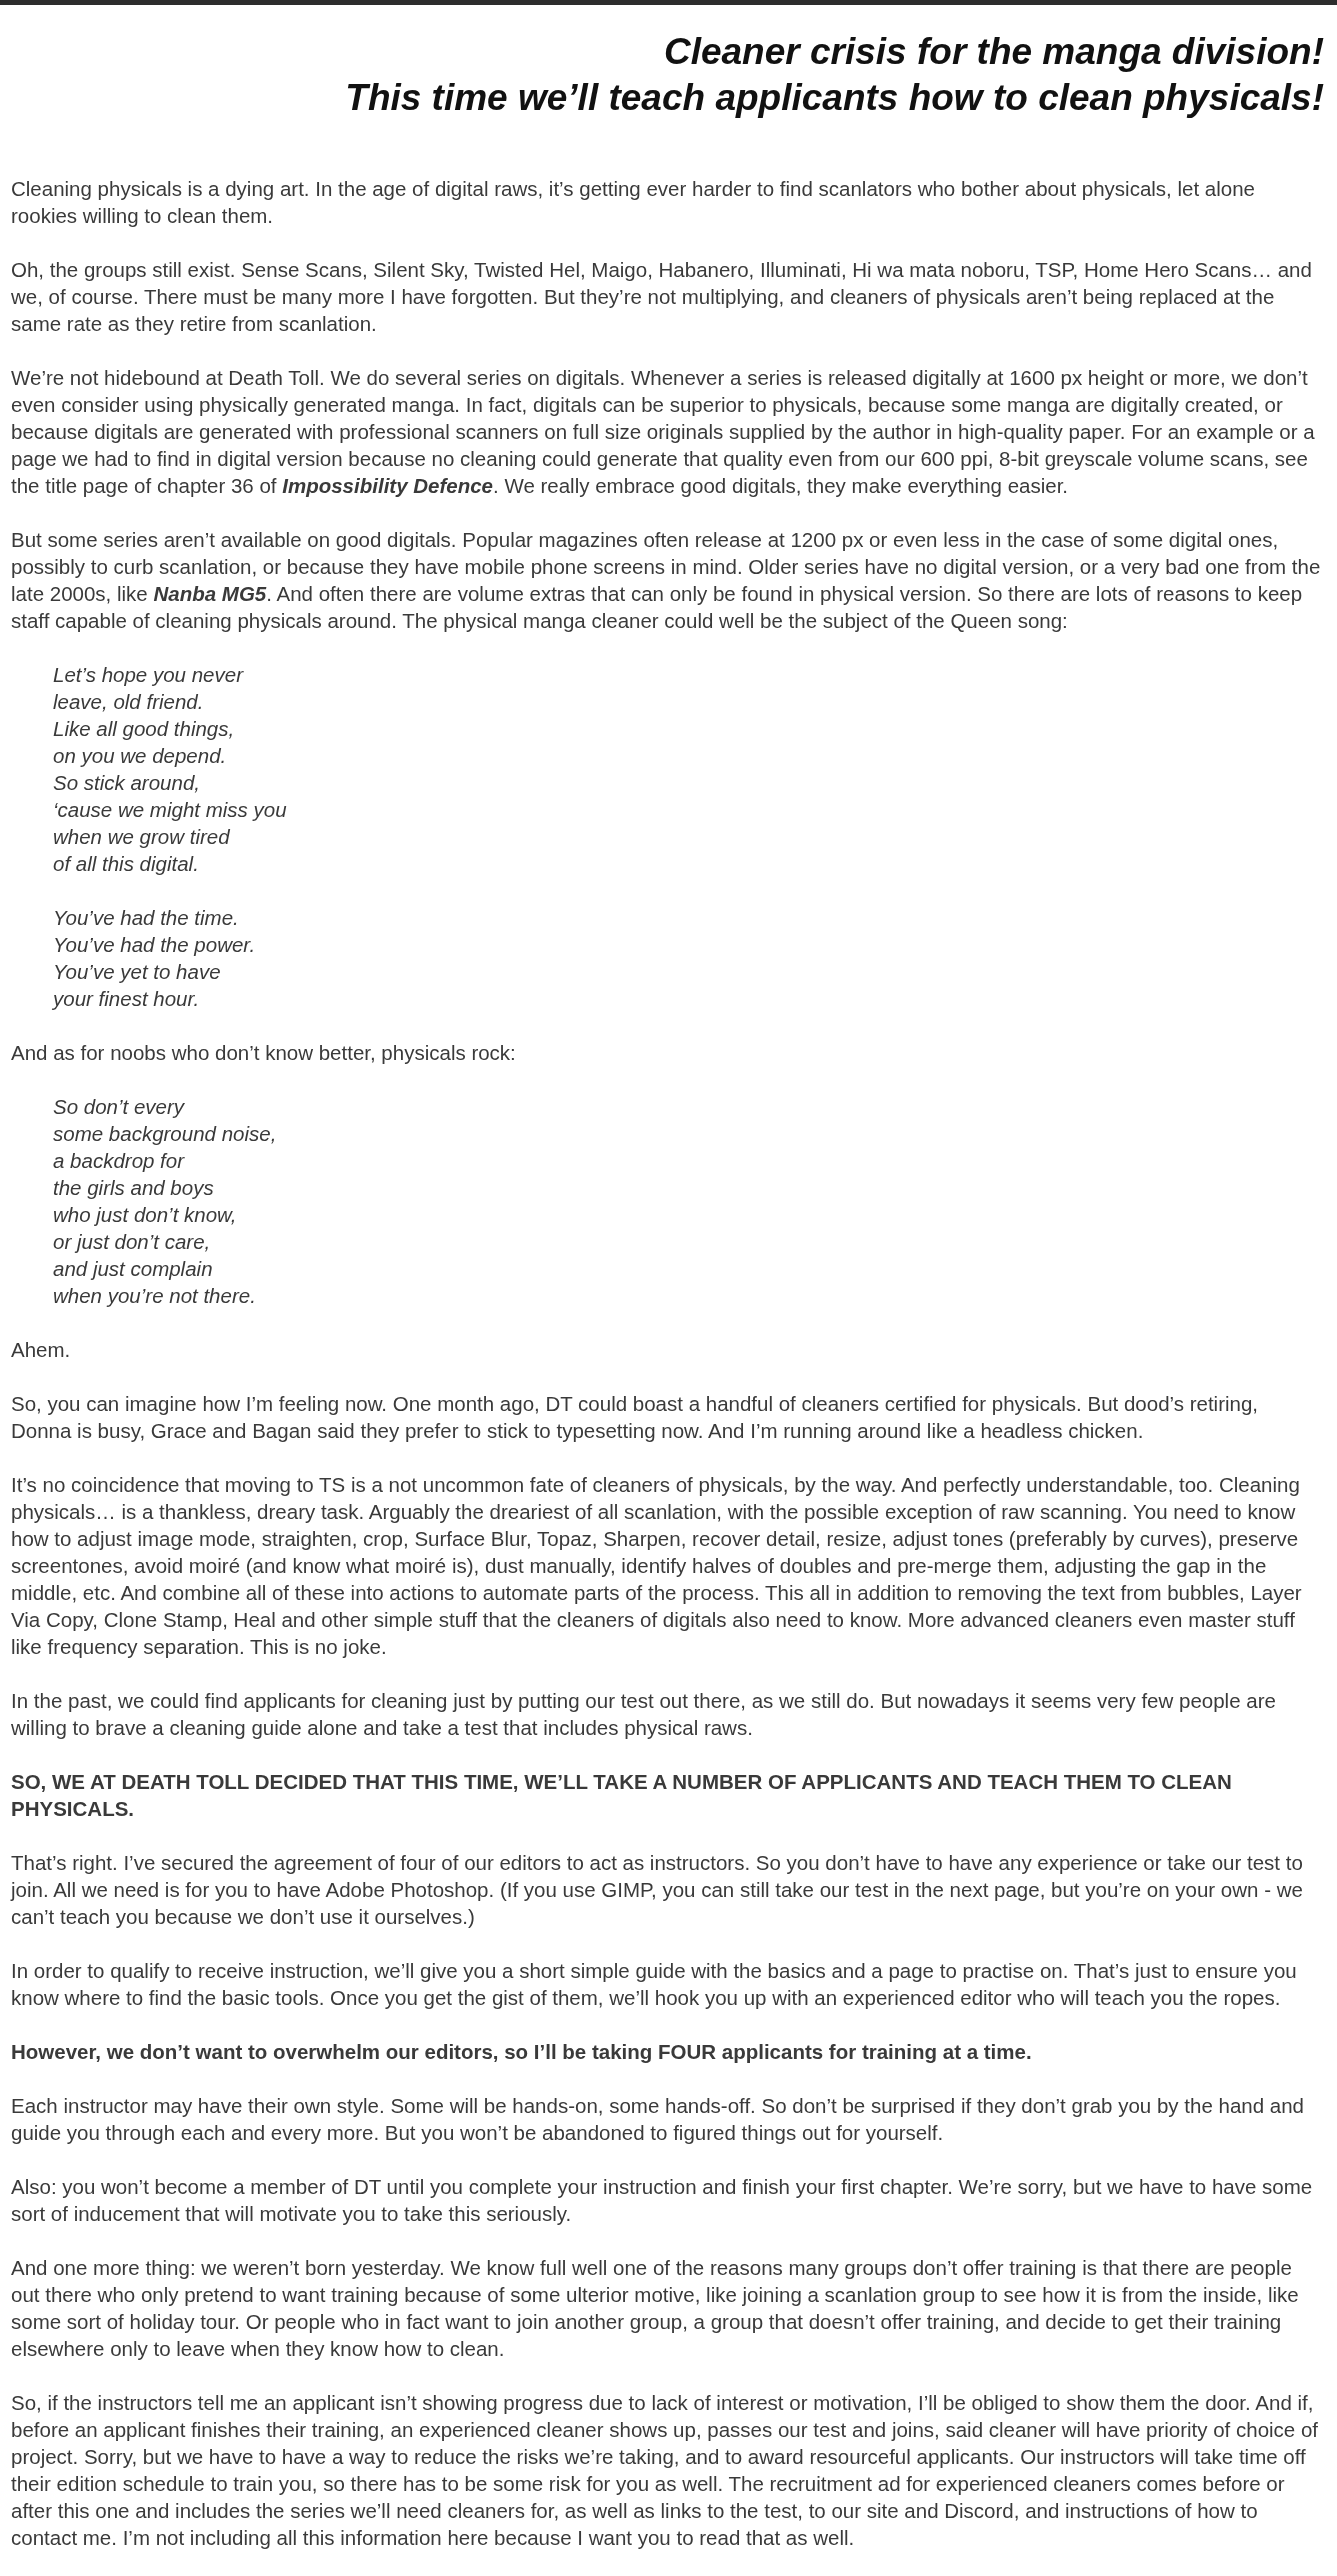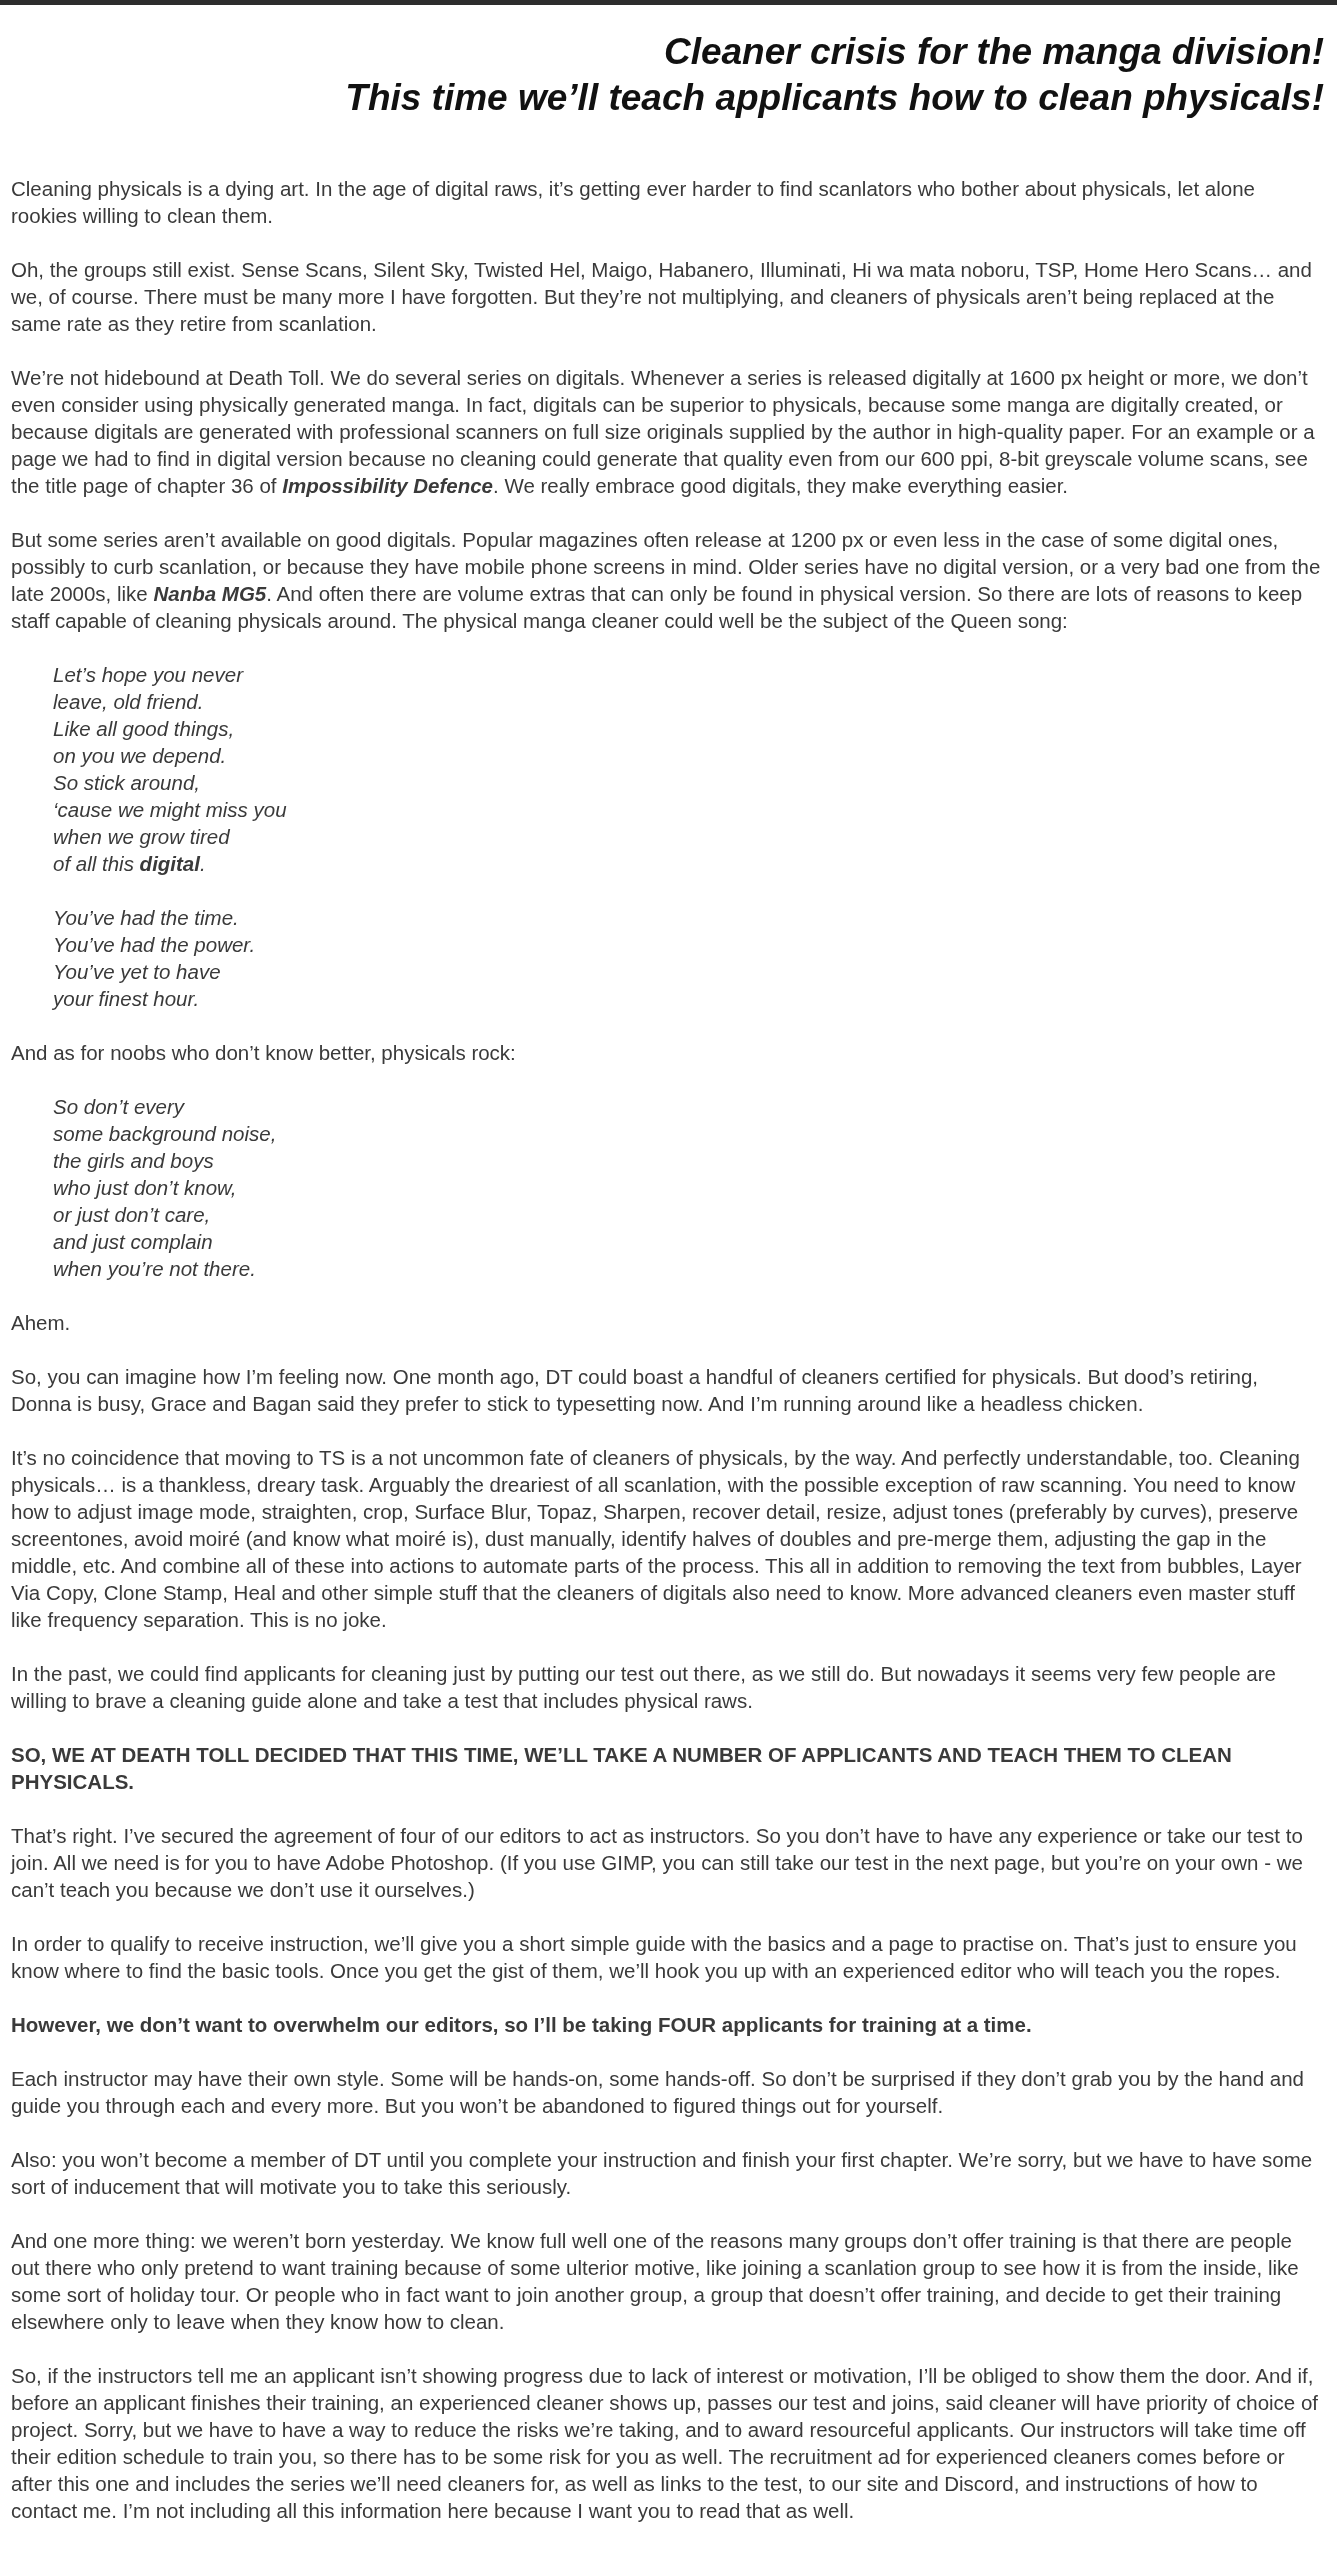--- a/index.html
+++ b/index.html
@@ -44,32 +44,33 @@
       <p class="para"><span>We’re not hidebound at Death Toll. We do several series on digitals. Whenever a series is released digitally at 1600 px height or more, we don’t even consider using physically generated manga. In fact, digitals can be superior to physicals, because some manga are digitally created, or because digitals are generated with professional scanners on full size originals supplied by the author in high-quality paper. For an example or a page we had to find in digital version because no cleaning could generate that quality even from our 600 ppi, 8-bit greyscale volume scans, see the title page of chapter 36 of </span><span style="font-weight: bold; font-style: italic;">Impossibility Defence</span><span>. We really embrace good digitals, they make everything easier.</span></p>
       <p class="para"><span>But some series aren’t available on good digitals. Popular magazines often release at 1200 px or even less in the case of some digital ones, possibly to curb scanlation, or because they have mobile phone screens in mind. Older series have no digital version, or a very bad one from the late 2000s, like </span><span style="font-weight: bold; font-style: italic;">Nanba MG5</span><span>. And often there are volume extras that can only be found in physical version. So there are lots of reasons to keep staff capable of cleaning physicals around. The physical manga cleaner could well be the subject of the Queen song:</span></p>
       <div class="verse">
         <div class="verse-line"><span>Let’s hope you never</span></div>
         <div class="verse-line"><span>leave, old friend.</span></div>
         <div class="verse-line"><span>Like all good things,</span></div>
         <div class="verse-line"><span>on you we depend.</span></div>
         <div class="verse-line"><span>So stick around,</span></div>
         <div class="verse-line"><span>‘cause we might miss you</span></div>
         <div class="verse-line"><span>when we grow tired</span></div>
-        <div class="verse-line"><span>of all this </span><span style="font-weight: bold;">digital</span><span>.</span></div>
+        <div class="verse-line"><span>of all this </span><span style="font-weight: normal;">digital</span><span>.</span></div>
       </div>
       <div class="verse">
         <div class="verse-line"><span>You’ve had the time.</span></div>
         <div class="verse-line"><span>You’ve had the power.</span></div>
         <div class="verse-line"><span>You’ve yet to have</span></div>
         <div class="verse-line"><span>your finest hour.</span></div>
       </div>
       <p class="para"><span>And as for noobs who don’t know better, physicals rock:</span></p>
       <div class="verse">
         <div class="verse-line"><span>So don’t every</span></div>
         <div class="verse-line"><span>some background noise,</span></div>
+        <div class="verse-line"><span>a backdrop for</span></div>
         <div class="verse-line"><span>the girls and boys</span></div>
         <div class="verse-line"><span>who just don’t know,</span></div>
         <div class="verse-line"><span>or just don’t care,</span></div>
         <div class="verse-line"><span>and just complain</span></div>
         <div class="verse-line"><span>when you’re not there.</span></div>
       </div>
       <p class="para"><span>Ahem.</span></p>
       <p class="para"><span>So, you can imagine how I’m feeling now. One month ago, DT could boast a handful of cleaners certified for physicals. But dood’s retiring, Donna is busy, Grace and Bagan said they prefer to stick to typesetting now. And I’m running around like a headless chicken.</span></p>
       <p class="para"><span>It’s no coincidence that moving to TS is a not uncommon fate of cleaners of physicals, by the way. And perfectly understandable, too. Cleaning physicals… is a thankless, dreary task. Arguably the dreariest of all scanlation, with the possible exception of raw scanning. You need to know how to adjust image mode, straighten, crop, Surface Blur, Topaz, Sharpen, recover detail, resize, adjust tones (preferably by curves), preserve screentones, avoid moiré (and know what moiré is), dust manually, identify halves of doubles and pre-merge them, adjusting the gap in the middle, etc. And combine all of these into actions to automate parts of the process. This all in addition to removing the text from bubbles, Layer Via Copy, Clone Stamp, Heal and other simple stuff that the cleaners of digitals also need to know. More advanced cleaners even master stuff like frequency separation. This is no joke.</span></p>
       <p class="para"><span>In the past, we could find applicants for cleaning just by putting our test out there, as we still do. But nowadays it seems very few people are willing to brave a cleaning guide alone and take a test that includes physical raws.</span></p>

